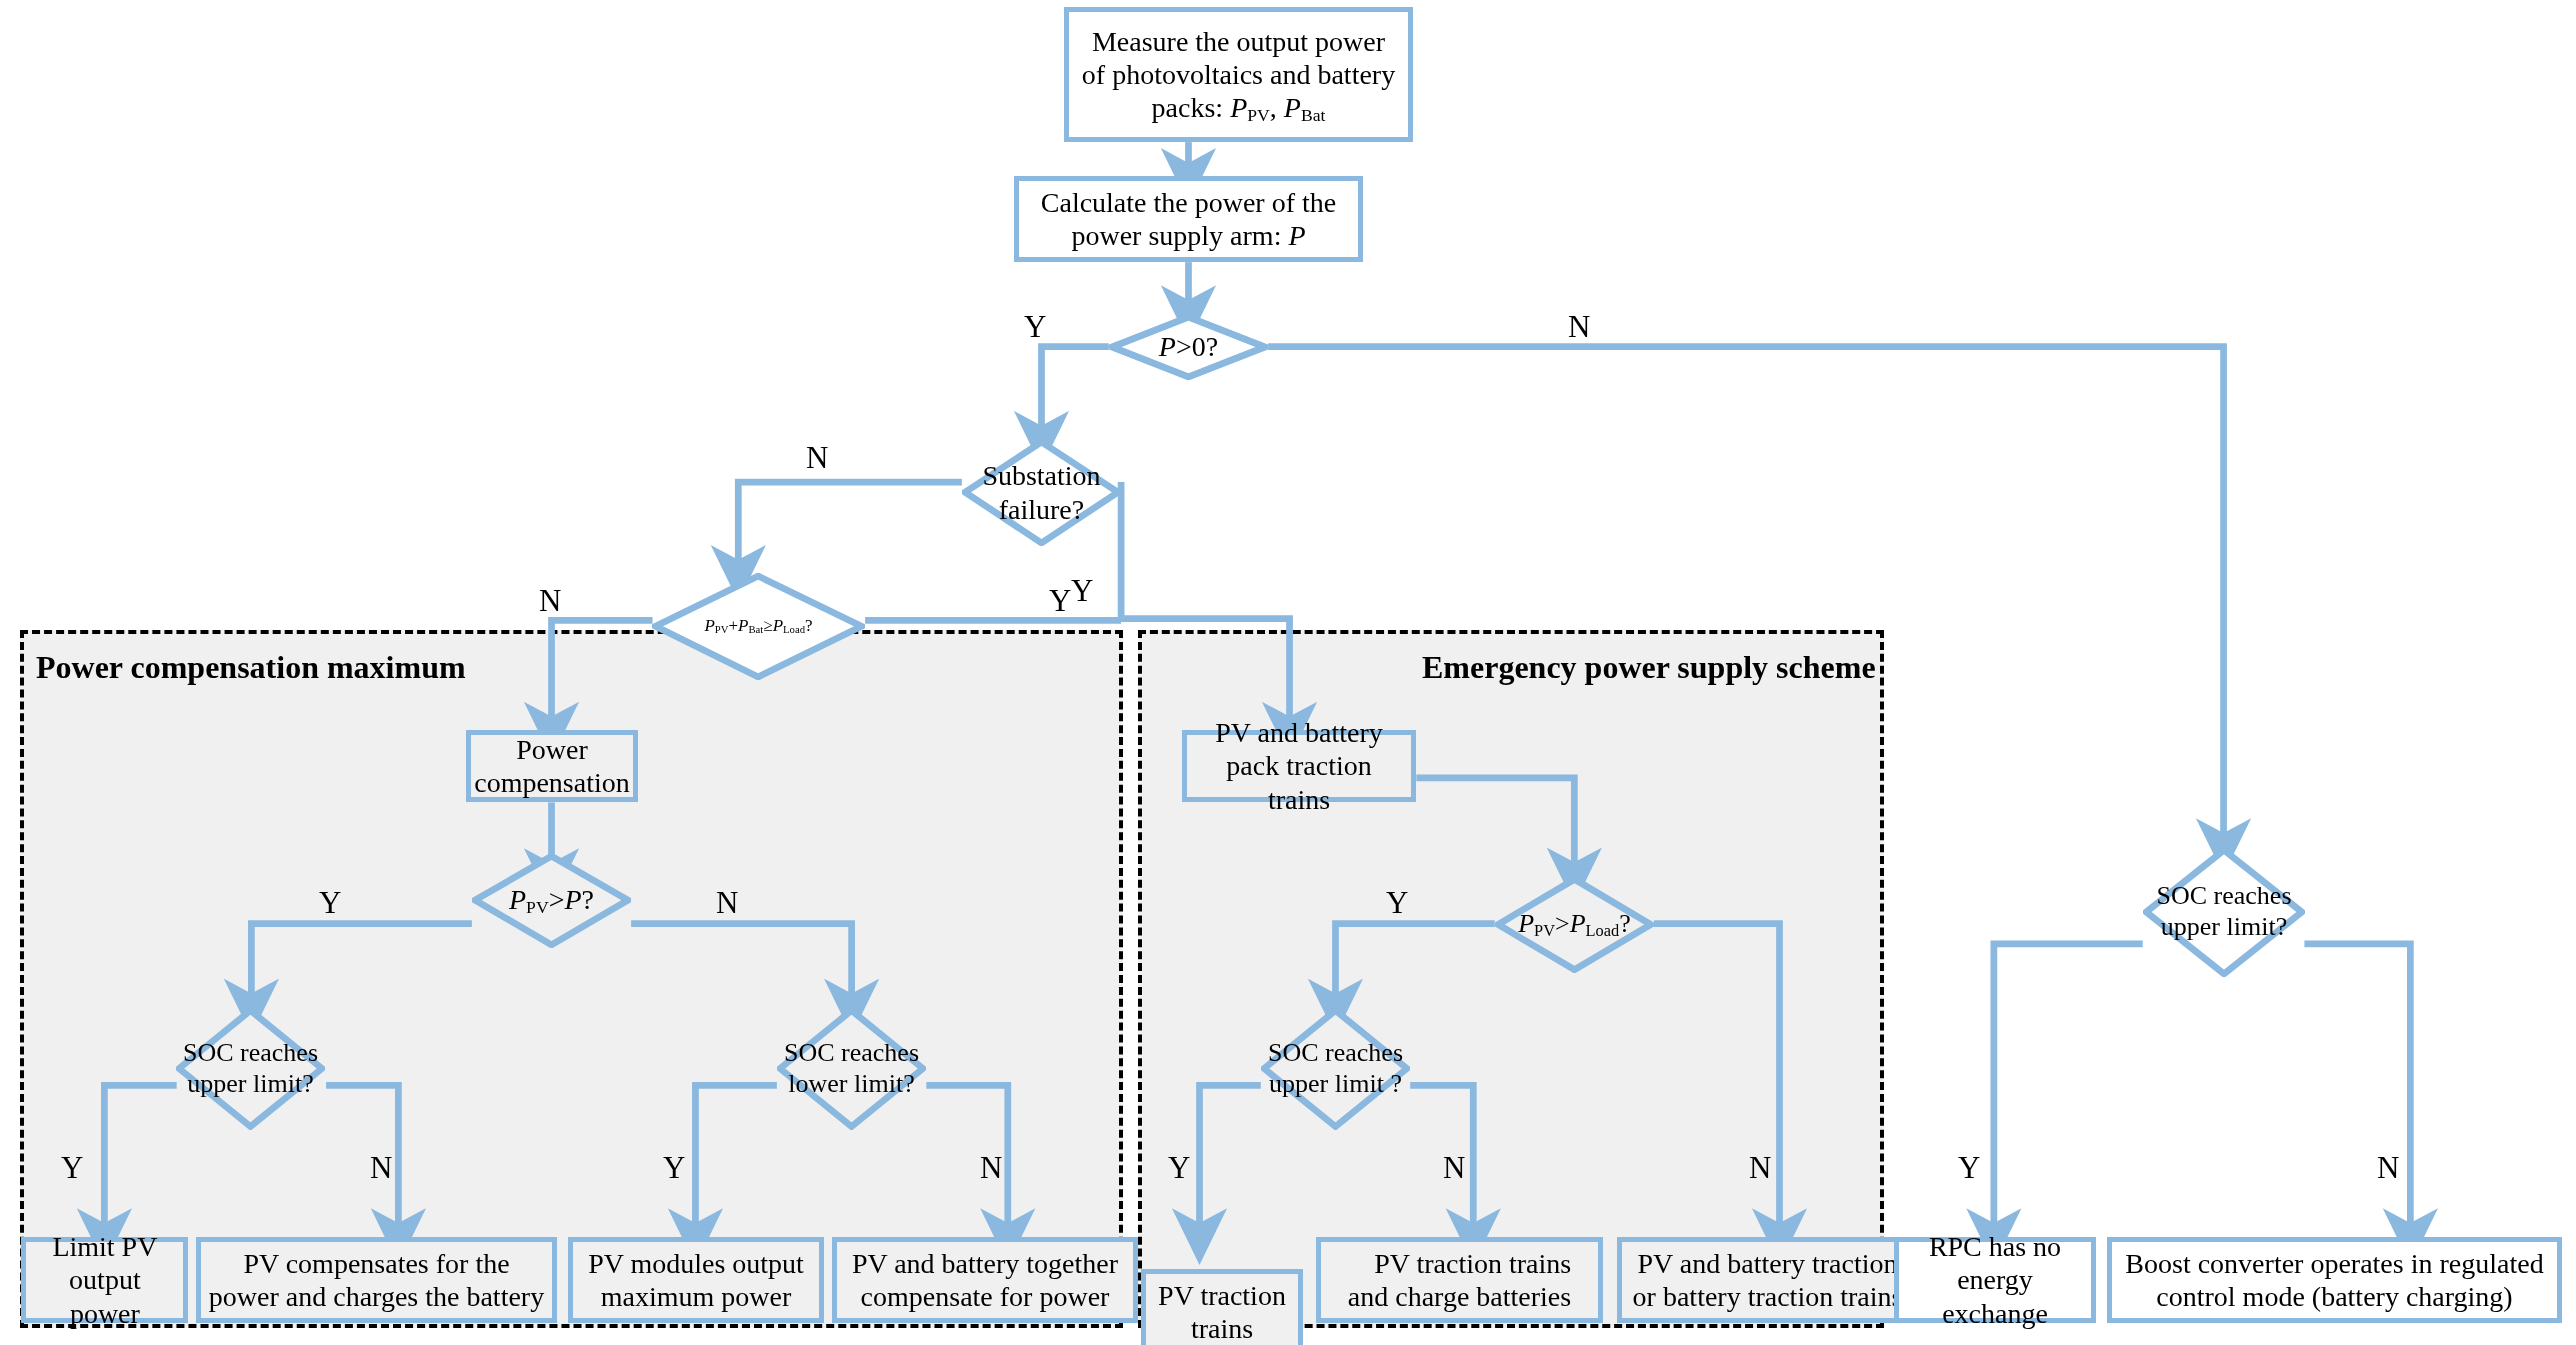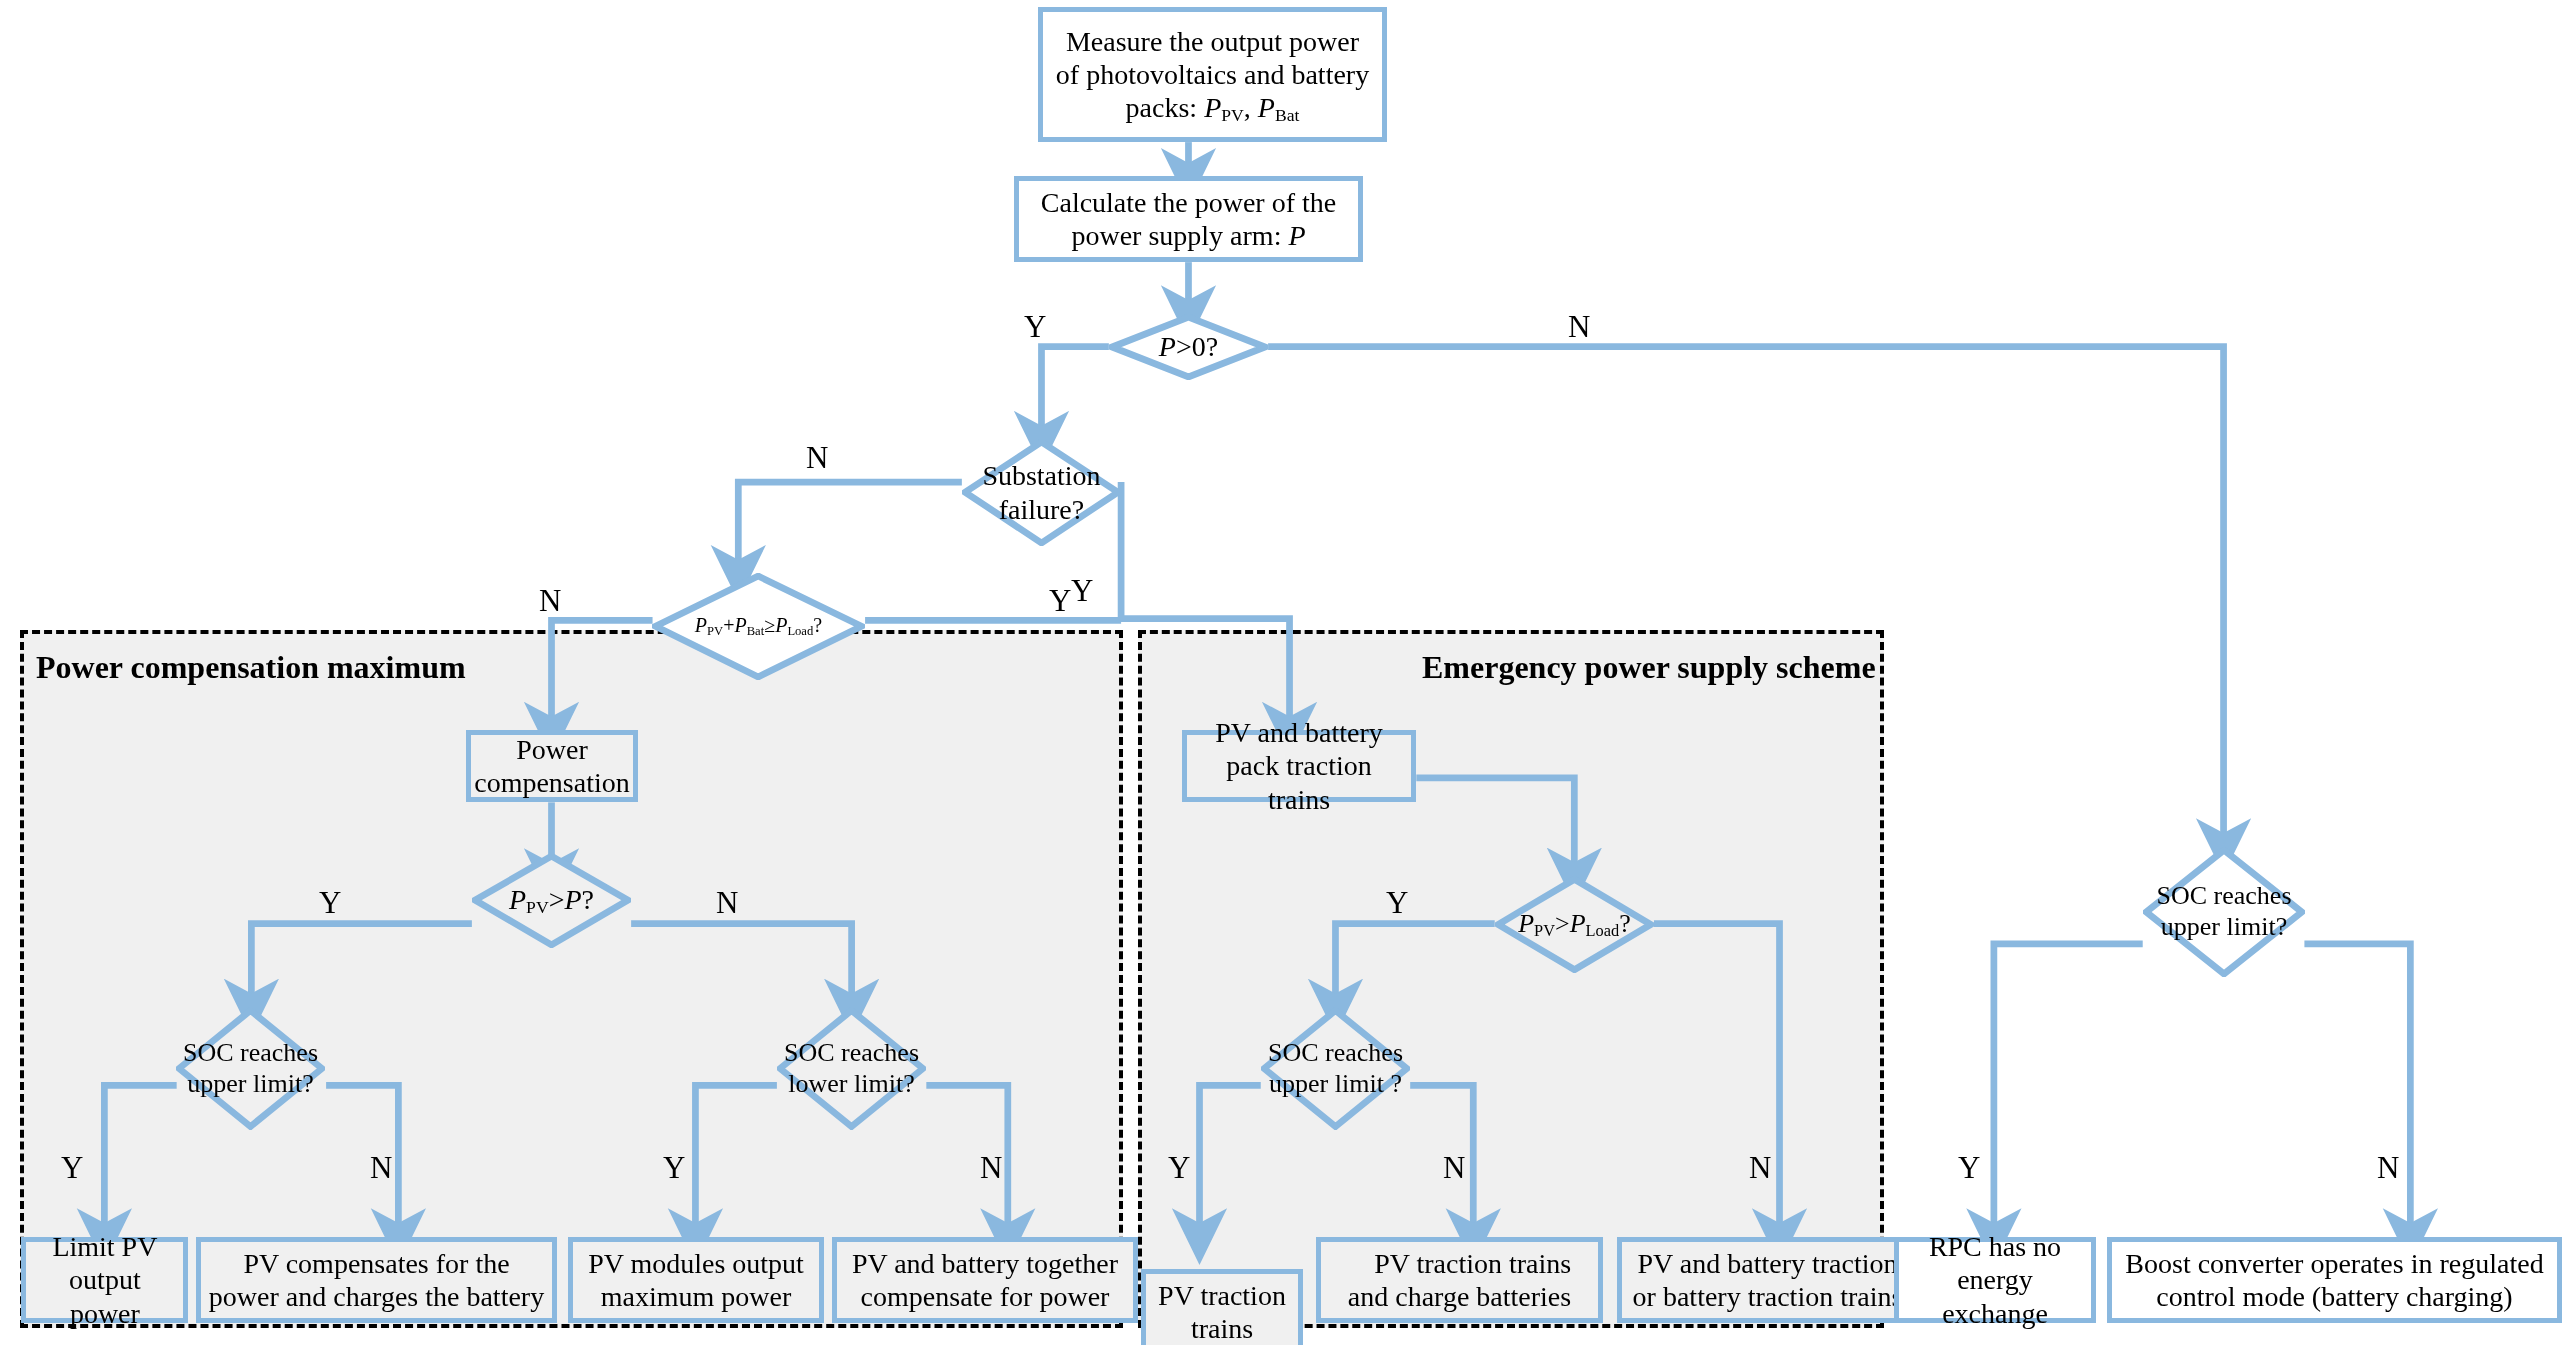--- a/index.html
+++ b/index.html
@@ -87,21 +87,21 @@
       <path d="M2058,1772 L1958,1772 L1958,2019" marker-end="url(#ah)"></path>
 
       <path d="M2302,1772 L2405,1772 L2405,2019" marker-end="url(#ah)"></path>
 
       <path d="M3498,1541 L3255,1541 L3255,2019" marker-end="url(#ah)"></path>
 
       <path d="M3762,1541 L3935,1541 L3935,2019" marker-end="url(#ah)"></path>
     </g>
   </svg>
 
-  <div class="node proc" style="left:1038px;top:7.4px;width:349px;height:135px;text-align:center;">
+  <div class="node proc" style="left:1064px;top:7.4px;width:349px;height:135px;text-align:center;">
     <span>
       Measure the output power<br>of photovoltaics and battery<br>packs:&nbsp;<i class="v">P</i><sub>PV</sub>,&nbsp;<i class="v">P</i><sub>Bat</sub>
     </span>
   </div>
 
   <div class="node proc" style="left:1014px;top:176px;width:349px;height:86px;">
     <span>
       Calculate the power of the<br>power supply arm:&nbsp;<i class="v">P</i>
     </span>
   </div>
@@ -161,21 +161,21 @@
     <svg width="159" height="107" viewBox="0 0 260 175">
       <polygon points="130,5 255,87 130,170 5,87" fill="#ffffff" stroke="#8ab8df" stroke-width="11"></polygon>
     </svg>
     <div class="dlabel">Substation<br>failure?</div>
   </div>
 
   <div class="diamondwrap" style="left:652px;top:573px;width:213px;height:107px;">
     <svg width="213" height="107" viewBox="0 0 347 175">
       <polygon points="173,5 342,87 173,170 5,87" fill="#ffffff" stroke="#8ab8df" stroke-width="11"></polygon>
     </svg>
-    <div class="dlabel" style="font-size:20px;">
+    <div class="dlabel" style="font-size:17px;">
         <span><i class="v">P</i><sub>PV</sub>+<i class="v">P</i><sub>Bat</sub>≥<i class="v">P</i><sub>Load</sub>?</span>
       </div>
   </div>
 
   <div class="diamondwrap" style="left:472px;top:853px;width:159px;height:95px;text-decoration:underline;">
     <svg width="159" height="95" viewBox="0 0 260 155">
       <polygon points="130,5 255,77 130,150 5,77" fill="#f0f0f0" stroke="#8ab8df" stroke-width="11"></polygon>
     </svg>
     <div class="dlabel">
         <span><i class="v">P</i><sub>PV</sub>&gt;<i class="v">P</i>?</span>

